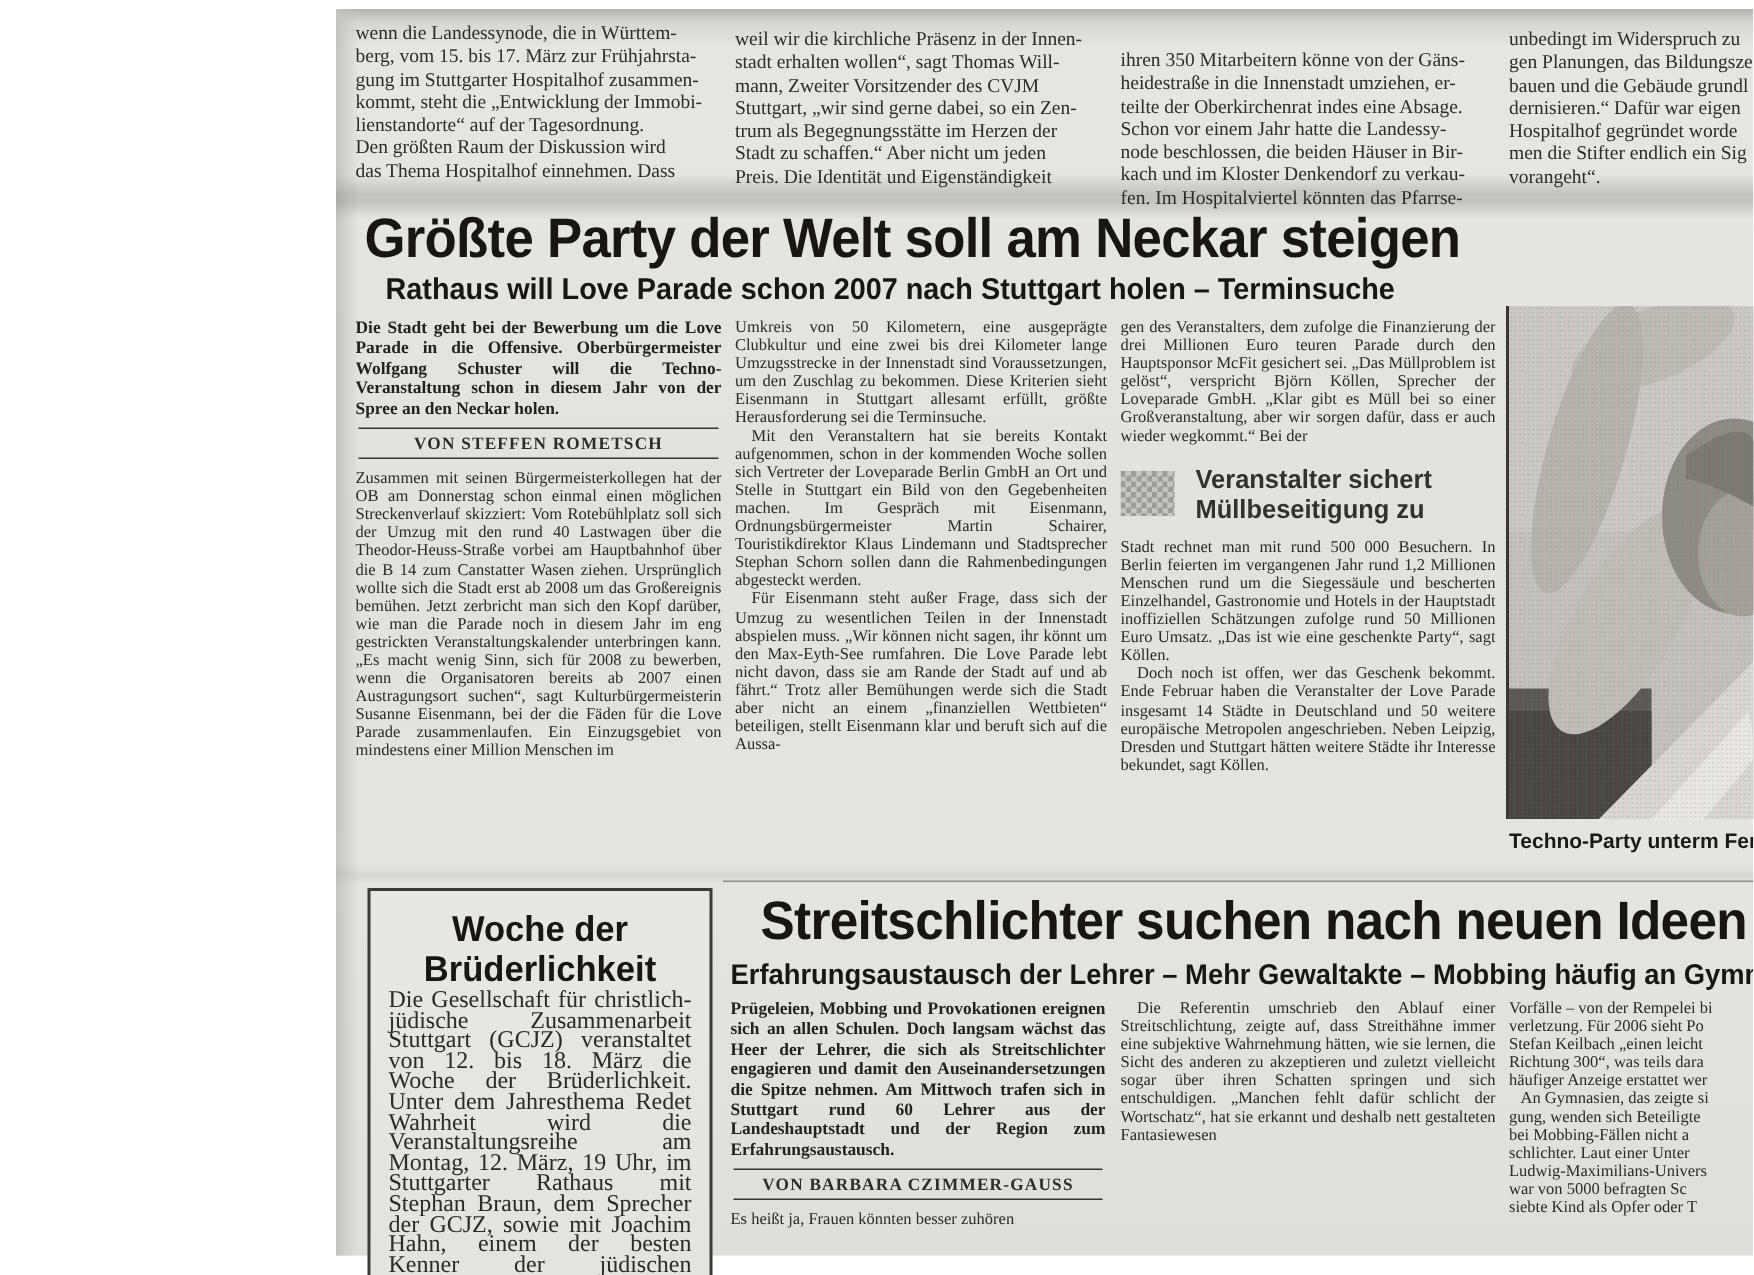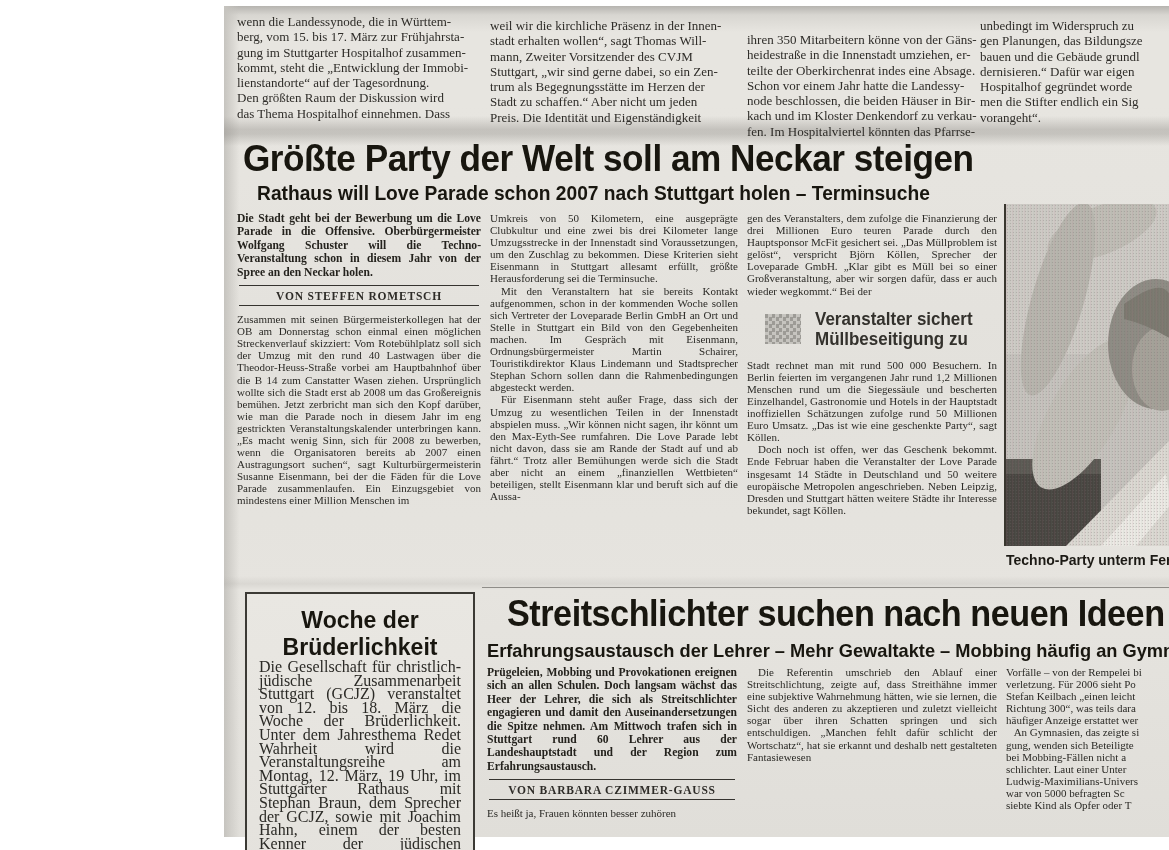--- a/index.html
+++ b/index.html
@@ -64,21 +64,21 @@
 trum als Begegnungsstätte im Herzen der
 Stadt zu schaffen.“ Aber nicht um jeden
 Preis. Die Identität und Eigenständigkeit</div>
   <div class="abs clip strip-text lines" style="left:747px;top:32px;width:250px;height:108px;">ihren 350 Mitarbeitern könne von der Gäns-
 heidestraße in die Innenstadt umziehen, er-
 teilte der Oberkirchenrat indes eine Absage.
    Schon vor einem Jahr hatte die Landessy-
 node beschlossen, die beiden Häuser in Bir-
 kach und im Kloster Denkendorf zu verkau-
 fen. Im Hospitalviertel könnten das Pfarrse-</div>
-  <div class="abs clip strip-text lines" style="left:980px;top:18px;width:163px;height:108px;white-space:pre;">unbedingt im Widerspruch zu
+  <div class="abs clip strip-text lines" style="left:1006px;top:18px;width:163px;height:108px;white-space:pre;">unbedingt im Widerspruch zu
 gen Planungen, das Bildungsze
 bauen und die Gebäude grundl
 dernisieren.“ Dafür war eigen
 Hospitalhof gegründet worde
 men die Stifter endlich ein Sig
 vorangeht“.</div>
 
   <div class="abs clip" style="left:243px;top:138px;width:760px;height:42px;">
     <div class="sans hl-main">Größte Party der Welt soll am Neckar steigen</div>
   </div>
@@ -97,21 +97,21 @@
   <div class="abs clip body-text" style="left:490px;top:212px;width:248px;height:368px;">
     <p class="noindent">Umkreis von 50 Kilometern, eine ausgeprägte Clubkultur und eine zwei bis drei Kilometer lange Umzugsstrecke in der Innenstadt sind Voraussetzungen, um den Zuschlag zu bekommen. Diese Kriterien sieht Eisenmann in Stuttgart allesamt erfüllt, größte Herausforderung sei die Terminsuche.</p>
     <p>Mit den Veranstaltern hat sie bereits Kontakt aufgenommen, schon in der kommenden Woche sollen sich Vertreter der Loveparade Berlin GmbH an Ort und Stelle in Stuttgart ein Bild von den Gegebenheiten machen. Im Gespräch mit Eisenmann, Ordnungsbürgermeister Martin Schairer, Touristikdirektor Klaus Lindemann und Stadtsprecher Stephan Schorn sollen dann die Rahmenbedingungen abgesteckt werden.</p>
     <p>Für Eisenmann steht außer Frage, dass sich der Umzug zu wesentlichen Teilen in der Innenstadt abspielen muss. „Wir können nicht sagen, ihr könnt um den Max-Eyth-See rumfahren. Die Love Parade lebt nicht davon, dass sie am Rande der Stadt auf und ab fährt.“ Trotz aller Bemühungen werde sich die Stadt aber nicht an einem „finanziellen Wettbieten“ beteiligen, stellt Eisenmann klar und beruft sich auf die Aussa-</p>
   </div>
 
   <div class="abs clip" style="left:747px;top:212px;width:250px;height:368px;">
     <div class="body-text">
         <p class="noindent">gen des Veranstalters, dem zufolge die Finanzierung der drei Millionen Euro teuren Parade durch den Hauptsponsor McFit gesichert sei. „Das Müllproblem ist gelöst“, verspricht Björn Köllen, Sprecher der Loveparade GmbH. „Klar gibt es Müll bei so einer Großveranstaltung, aber wir sorgen dafür, dass er auch wieder wegkommt.“ Bei der</p>
       </div>
-    <div style="display:flex;align-items:center;gap:14px;margin:12px 0 10px 18px;">
+    <div style="display:flex;align-items:center;gap:14px;margin:12px 0 10px 0;">
       <div class="checker"></div>
       <div class="sans pullquote lines">Veranstalter sichert
 Müllbeseitigung zu</div>
     </div>
     <div class="body-text">
       <p class="noindent">Stadt rechnet man mit rund 500 000 Besuchern. In Berlin feierten im vergangenen Jahr rund 1,2 Millionen Menschen rund um die Siegessäule und bescherten Einzelhandel, Gastronomie und Hotels in der Hauptstadt inoffiziellen Schätzungen zufolge rund 50 Millionen Euro Umsatz. „Das ist wie eine geschenkte Party“, sagt Köllen.</p>
       <p>Doch noch ist offen, wer das Geschenk bekommt. Ende Februar haben die Veranstalter der Love Parade insgesamt 14 Städte in Deutschland und 50 weitere europäische Metropolen angeschrieben. Neben Leipzig, Dresden und Stuttgart hätten weitere Städte ihr Interesse bekundet, sagt Köllen.</p>
     </div>
   </div>
 

